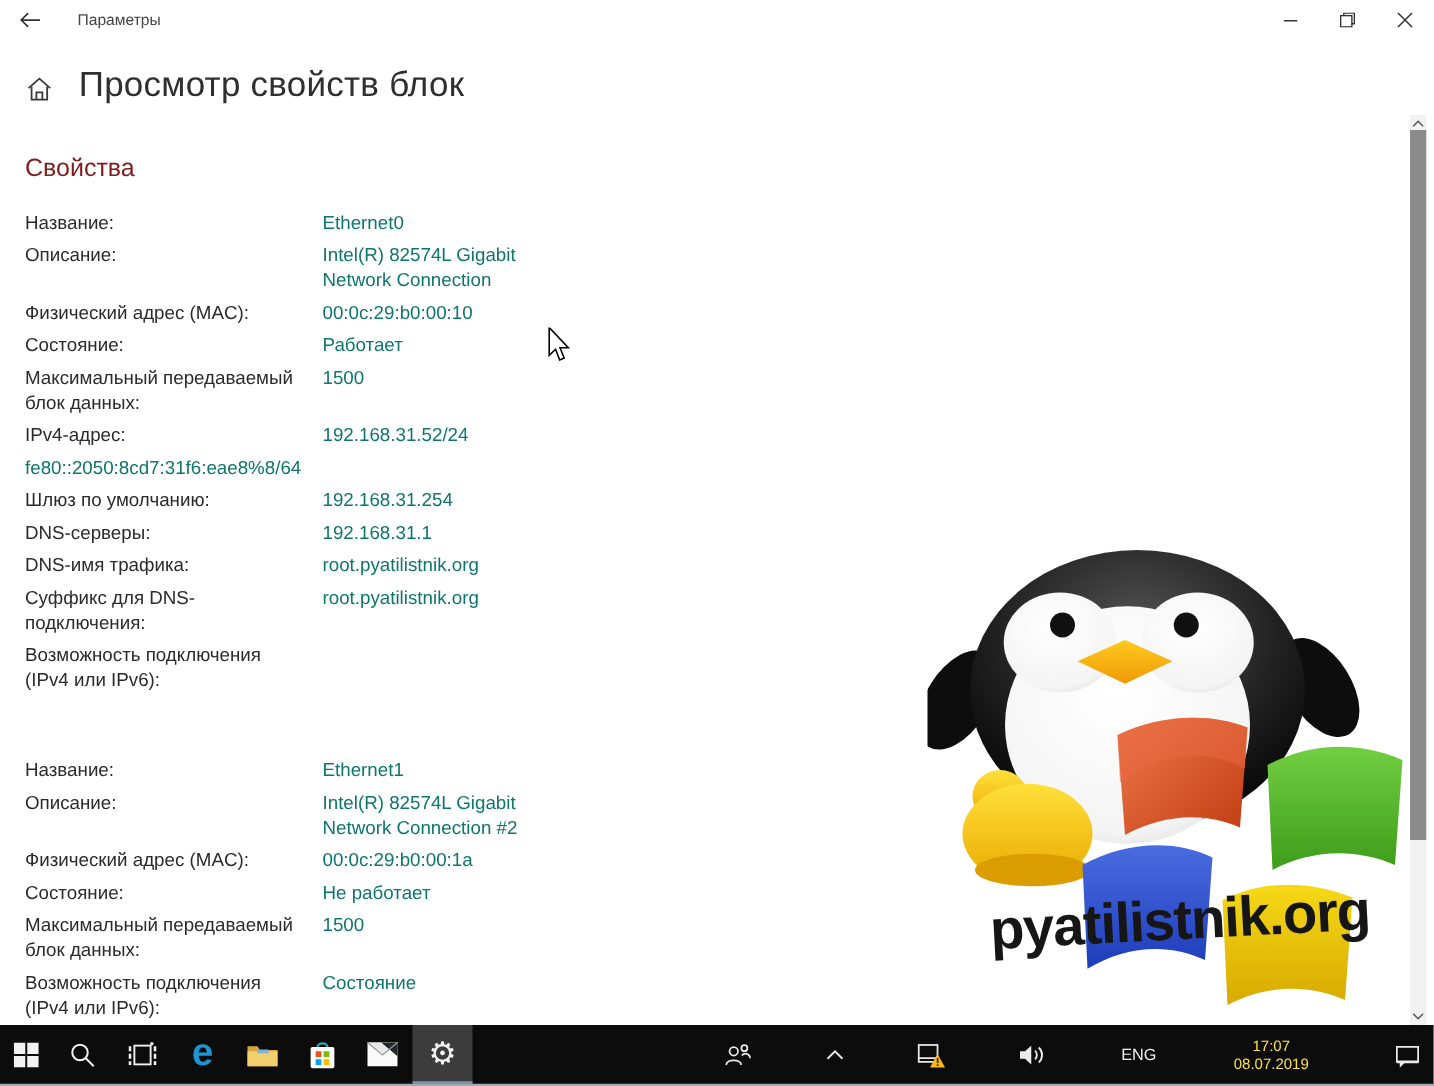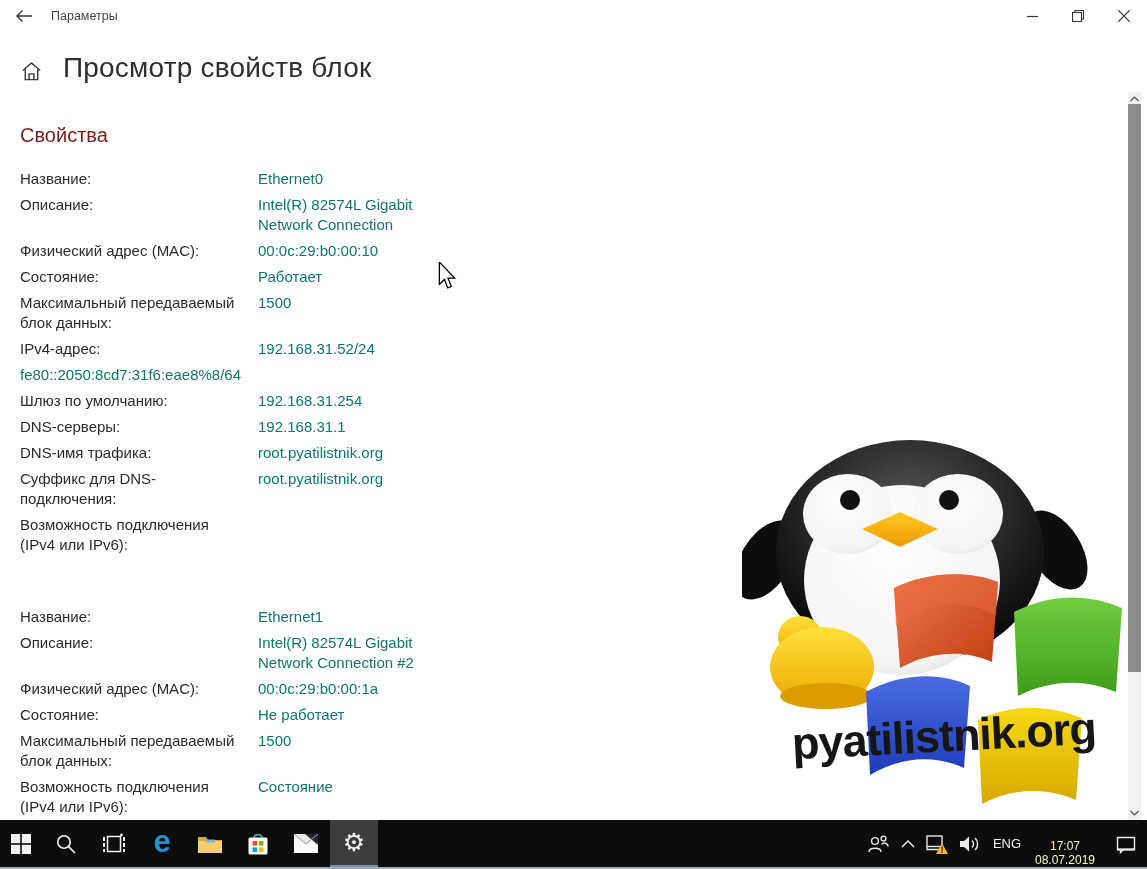--- a/index.html
+++ b/index.html
@@ -4,21 +4,21 @@
 <style>
   * { margin:0; padding:0; box-sizing:border-box; }
   html,body { width:1147px; height:869px; overflow:hidden; background:#fff;
               font-family:"Liberation Sans", sans-serif; }
   #screen { position:relative; width:1147px; height:869px; background:#fff; }
 
   
   .titlebar { position:absolute; top:0; left:0; right:0; height:32px; background:#fff; z-index:10; }
   .back-btn { position:absolute; left:6px; top:0; width:36px; height:32px; border:none; background:transparent;
               display:flex; align-items:center; justify-content:center; cursor:pointer; }
-  .app-title { position:absolute; left:51px; top:9px; font-size:12.5px; color:#454545; }
+  .app-title { position:absolute; left:62px; top:9px; font-size:12.5px; color:#454545; }
   .win-controls { position:absolute; right:0; top:0; display:flex; }
   .win-btn { width:46px; height:32px; border:none; background:transparent; display:flex;
              align-items:center; justify-content:center; color:#333; }
 
   
   .page-header { position:absolute; left:0; top:52px; z-index:3; }
   .home-icon { position:absolute; left:20px; top:8px; }
   .page-title { position:absolute; left:63px; top:0; width:600px; font-size:28px; font-weight:300;
                 color:#2f2f2f; letter-spacing:.2px; white-space:nowrap; }
 
@@ -44,25 +44,25 @@
   .taskbar { position:absolute; left:0; top:820px; width:1147px; height:49px; background:#0c0c0c; z-index:20; }
   .taskbar::after { content:""; position:absolute; left:0; bottom:0; width:100%; height:2px; background:#b7c8d6; opacity:.85; }
   .tb-left { position:absolute; left:0; top:0; height:47px; display:flex; }
   .tb-btn { width:48px; height:47px; border:none; background:transparent; display:flex;
             align-items:center; justify-content:center; position:relative; }
   .tb-btn.active { background:#3c3c3c; border-bottom:2px solid #7a97ad; }
   .tb-btn:first-child { width:42px; }
   .gear-glyph { font-family:"DejaVu Sans", sans-serif; font-size:25px; color:#f2f2f2; line-height:1; }
   .edge-glyph { font-size:31px; font-weight:bold; color:#1e93d6; line-height:1; transform:translateY(-2px); }
 
-  .tb-tray { position:absolute; right:0; top:0; height:47px; display:flex; align-items:center; }
+  .tb-tray { position:absolute; right:0; top:0; height:47px; display:flex; align-items:center;gap:48px; }
   .tray-btn { height:47px; border:none; background:transparent; display:flex; align-items:center;
               justify-content:center; color:#eaeaea; }
   .tray-lang { font-size:13px; color:#f0f0f0; width:40px; }
-  .tray-clock { width:78px; text-align:center; color:#fef9c3; font-size:12px; line-height:14px; padding-right:2px;align-items:flex-end; }
+  .tray-clock { width:78px; text-align:center; color:#fde047; font-size:12px; line-height:14px; padding-right:2px; }
 
   
   .cursor { position:absolute; left:437px; top:262px; z-index:50; pointer-events:none; }
 
   svg { display:block; }
 </style>
 </head>
 <body>
 
 <div id="screen">

